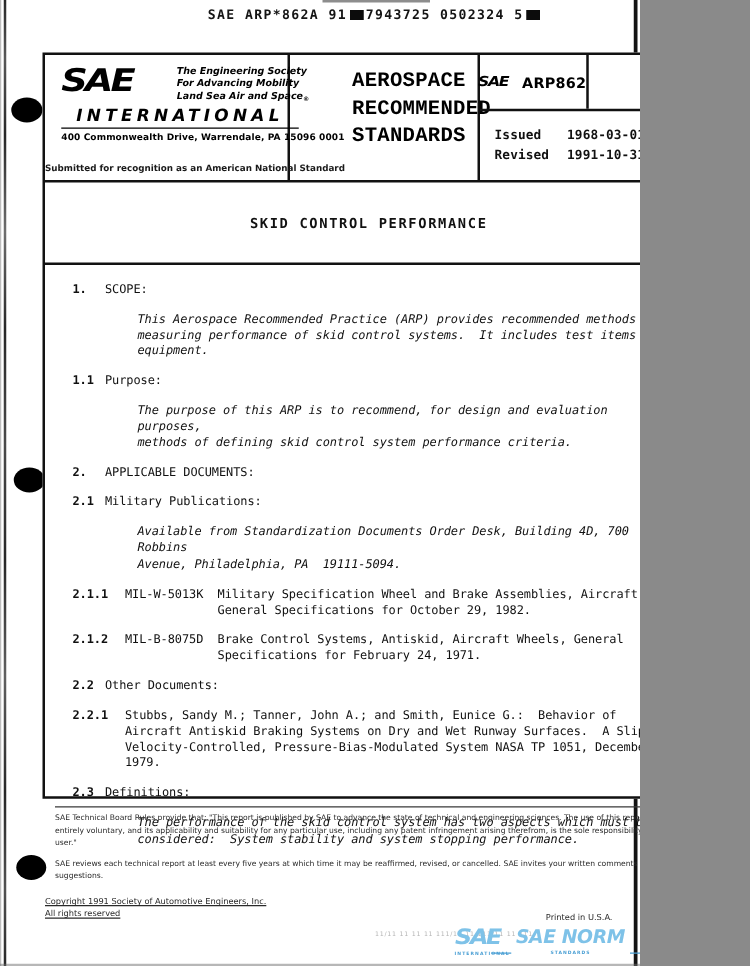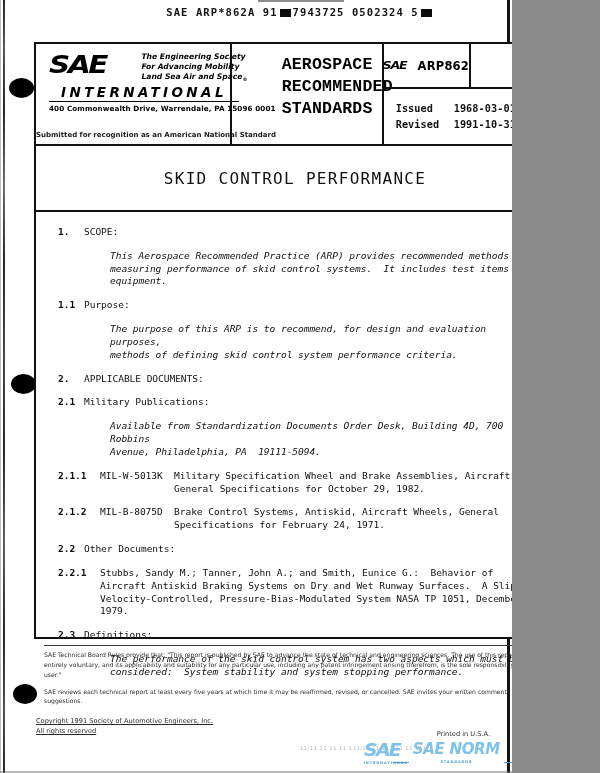--- a/index.html
+++ b/index.html
@@ -248,22 +248,22 @@
   .title-band {
     height: 66px;
     border-bottom: 2px solid #111;
     box-sizing: border-box;
     display: flex;
     align-items: center;
     justify-content: center;
   }
   .doc-title {
     font-family: "DejaVu Sans Mono", monospace;
-    font-size: 16px;
-    font-weight: 400;
+    font-size: 11px;
+    font-weight: 700;
     letter-spacing: 1.3px;
     color: #111;
   }
 
   
   .body-area {
     padding: 14px 16px 0 22px;
     font-family: "DejaVu Sans Mono", monospace;
     font-size: 9.55px;
     line-height: 1.345;

